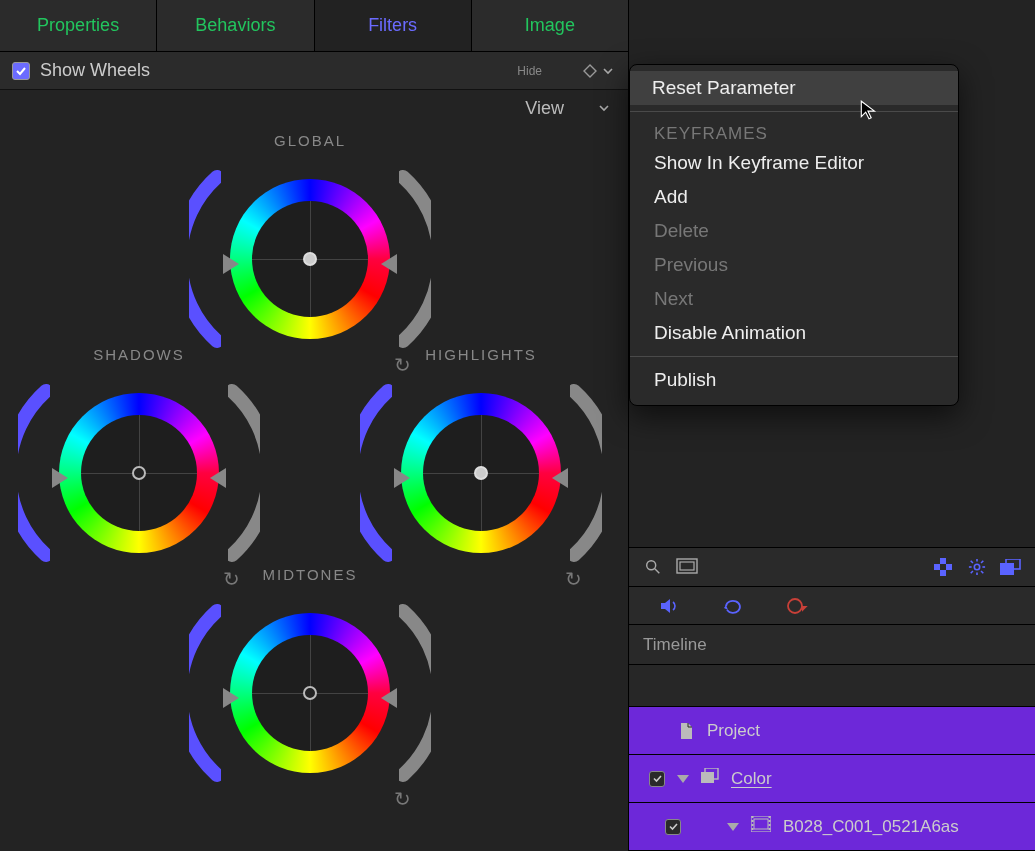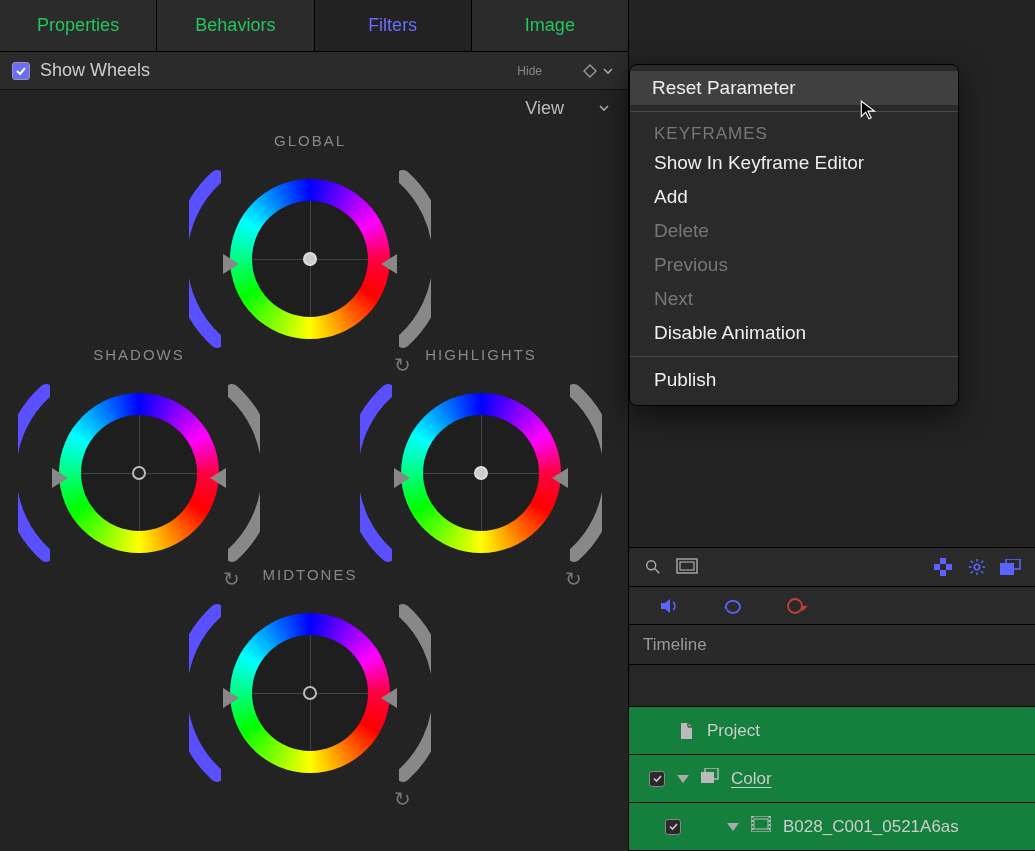--- a/index.html
+++ b/index.html
@@ -75,21 +75,21 @@
   
   .spacer-dark { flex: 1; background: #232323; }
   .toolbar { height: 40px; border-top: 1px solid #000; border-bottom: 1px solid #000; display: flex; align-items: center; padding: 0 12px; gap: 10px; background: #2a2a2a; }
   .tool-icon { width: 24px; height: 22px; display: flex; align-items: center; justify-content: center; color: #aaa; }
   .tool-spacer { flex: 1; }
   .tool-icon.blue { color: #5a63ff; }
   .subtoolbar { height: 38px; border-bottom: 1px solid #000; display: flex; align-items: center; padding: 0 28px; gap: 40px; background: #2a2a2a; }
   .sub-icon { width: 24px; height: 20px; display:flex; align-items:center; justify-content:center; }
   .timeline-label { height: 40px; border-bottom: 1px solid #000; display: flex; align-items: center; padding: 0 14px; font-size: 17px; color: #999; background: #292929; }
   .tl-gap { height: 42px; border-bottom: 1px solid #000; background: #272727; }
-  .tl-row { height: 48px; border-bottom: 1px solid #000; display: flex; align-items: center; padding: 0 14px; gap: 12px; background: #15803d; font-size: 17px; }
+  .tl-row { height: 48px; border-bottom: 1px solid #000; display: flex; align-items: center; padding: 0 14px; gap: 12px; background: #6d28d9; font-size: 17px; }
   .tl-check { width: 16px; height: 16px; border:1px solid #888; border-radius:3px; display:flex; align-items:center; justify-content:center; background:#2a2a2a; }
   .tl-check svg { width:11px; height:11px; }
   .tl-tri { width: 0; height: 0; border-left: 6px solid transparent; border-right: 6px solid transparent; border-top: 8px solid #aaa; }
   .tl-doc { width:16px; height:18px; display:flex; }
   .tl-name { color: #ccc; }
   .tl-name.u { text-decoration: underline; text-underline-offset: 3px; color: #ccc; }
   .indent1 { padding-left: 50px; }
   .indent2 { padding-left: 20px; }
   .indent3 { padding-left: 36px; }
 </style>

